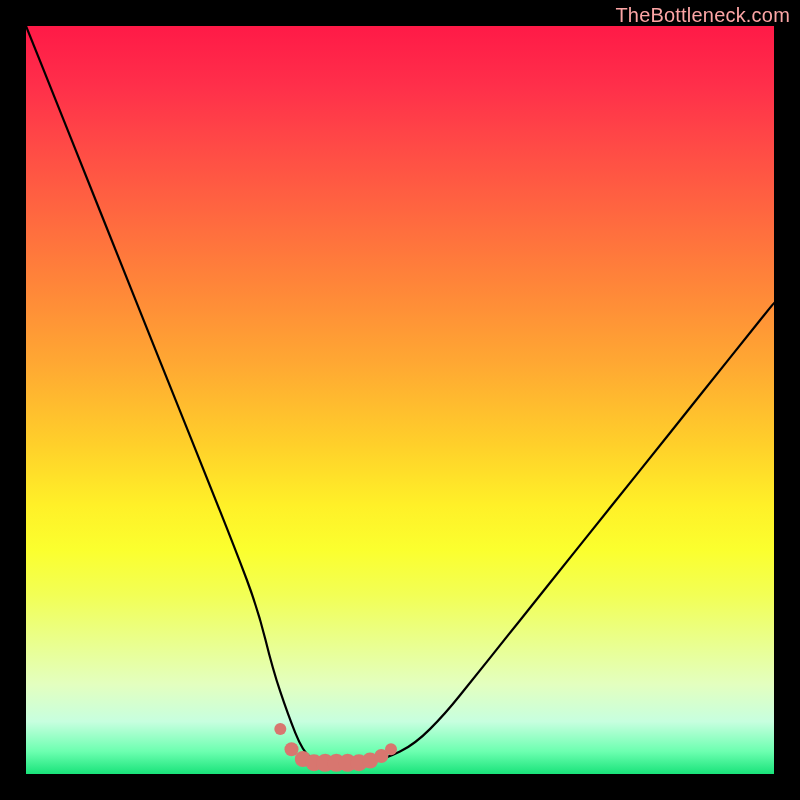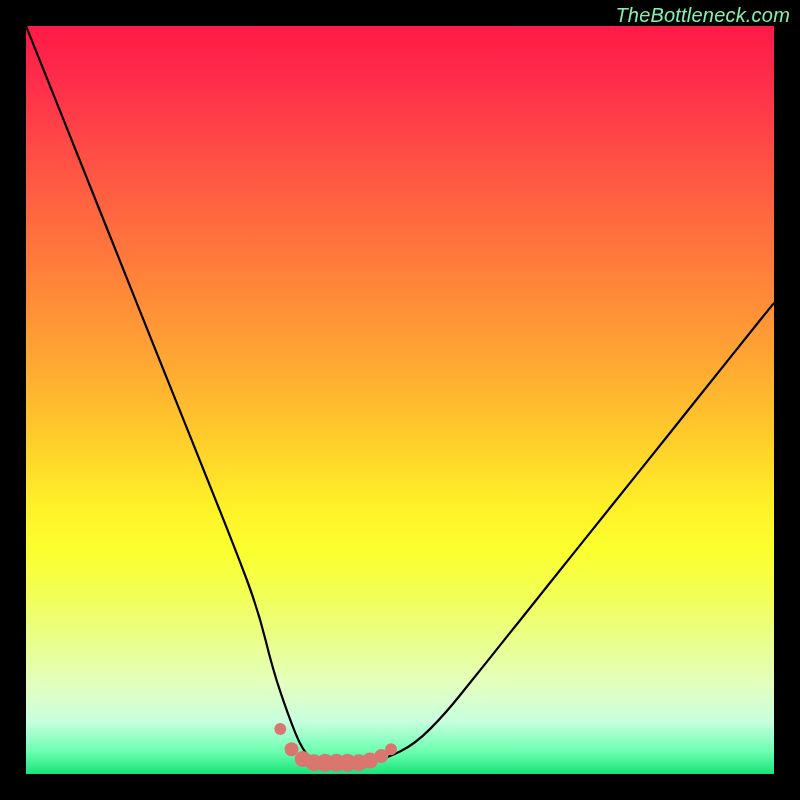--- a/index.html
+++ b/index.html
@@ -48,26 +48,25 @@
     left: 0;
     top: 0;
     width: 748px;
     height: 748px;
     pointer-events: none;
   }
   .watermark {
     position: absolute;
     top: 4px;
     right: 10px;
-    color: #86efac;
+    color: #fca5a5;
     font-size: 20px;
     letter-spacing: 0.2px;
     font-weight: 400;
     user-select: none;
-    font-style: italic;
   }
 </style>
 </head>
 <body>
 
 <div class="frame">
 
   <div class="plot-area">
 
     <svg class="curve-layer" viewBox="0 0 748 748" preserveAspectRatio="none">

